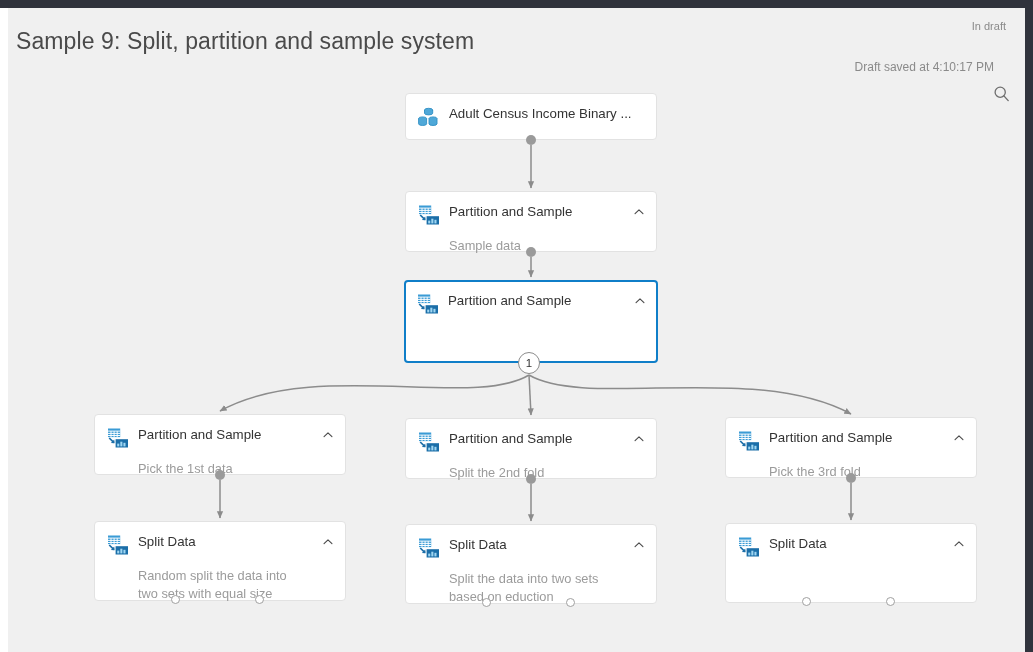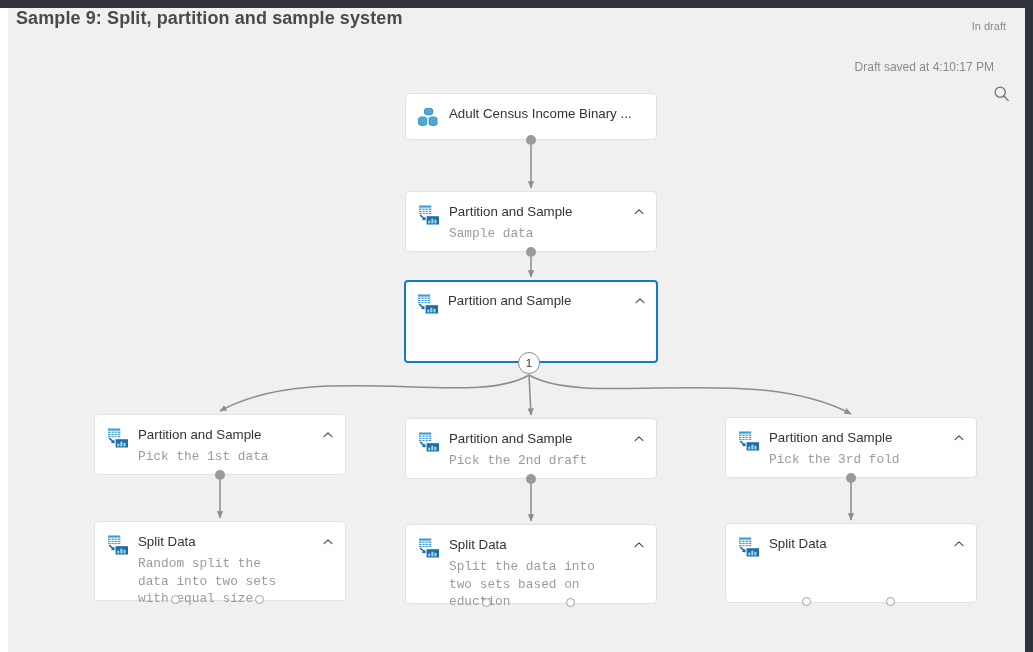--- a/index.html
+++ b/index.html
@@ -47,23 +47,23 @@
     width: 1017px;
     height: 644px;
     background: #f0f0f0;
     overflow: hidden;
   }
 
   
   #page-title {
     position: absolute;
     left: 8px;
-    top: 0;
-    font-size: 18px;
-    font-weight: 700;
+    top: 20px;
+    font-size: 23px;
+    font-weight: 400;
     color: #4a4a4a;
     letter-spacing: .1px;
     white-space: nowrap;
   }
 
   #draft-status {
     position: absolute;
     right: 19px;
     top: 12px;
     font-size: 11px;
@@ -144,23 +144,22 @@
     font-size: 13.3px;
     color: #333333;
     line-height: 17px;
     white-space: nowrap;
   }
 
   .node-sub {
     font-size: 12.8px;
     color: #9b9b9b;
     line-height: 17.5px;
-    margin-top: 5px;
+    margin-top: 17px;
     max-width: 155px;
-    font-family: Liberation Mono, monospace;
   }
 
   .node-chevron {
     flex: 0 0 14px;
     width: 14px;
     height: 14px;
     margin-top: 3px;
     margin-left: 4px;
     display: flex;
     align-items: center;
@@ -369,21 +368,21 @@
     <path d="M3.2 12.0 L8.0 16.6" stroke="#1b6ea8" stroke-width="1.7" fill="none"></path>
     <path d="M8.6 17.2 L4.9 16.9 L8.2 13.5 Z" fill="#1b6ea8"></path>
 
     <rect x="9.6" y="13.2" width="12.4" height="8.3" fill="#1b6ea8"></rect>
     <rect x="11.2" y="17.6" width="2.1" height="2.8" fill="#9fd6f2"></rect>
     <rect x="14.3" y="15.7" width="2.1" height="4.7" fill="#9fd6f2"></rect>
     <rect x="17.4" y="16.8" width="2.1" height="3.6" fill="#9fd6f2"></rect>
   </svg></div>
           <div class="node-body">
             <div class="node-title">Partition and Sample</div>
-            <div class="node-sub">Pick the 2nd draft</div>
+            <div class="node-sub">Split the 2nd fold</div>
           </div>
           <div class="node-chevron">
             <svg viewBox="0 0 14 14" width="12" height="12">
     <path d="M2.4 9.0 L7 4.4 L11.6 9.0" fill="none" stroke="#4a4a4a" stroke-width="1.3" stroke-linecap="round" stroke-linejoin="round"></path>
   </svg>
           </div>
         </div>
         <div class="port port-out-filled" style="left: 518px; top: 466px;"></div>
         <div class="node" style="left: 717px; top: 409px; width: 252px; height: 61px;">
           <div class="node-icon"><svg viewBox="0 0 24 24" width="24" height="24">

